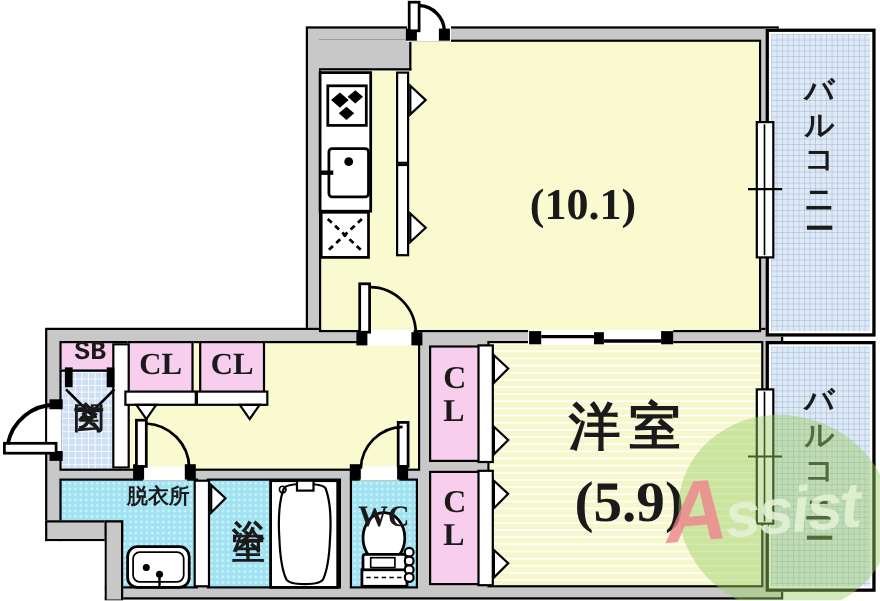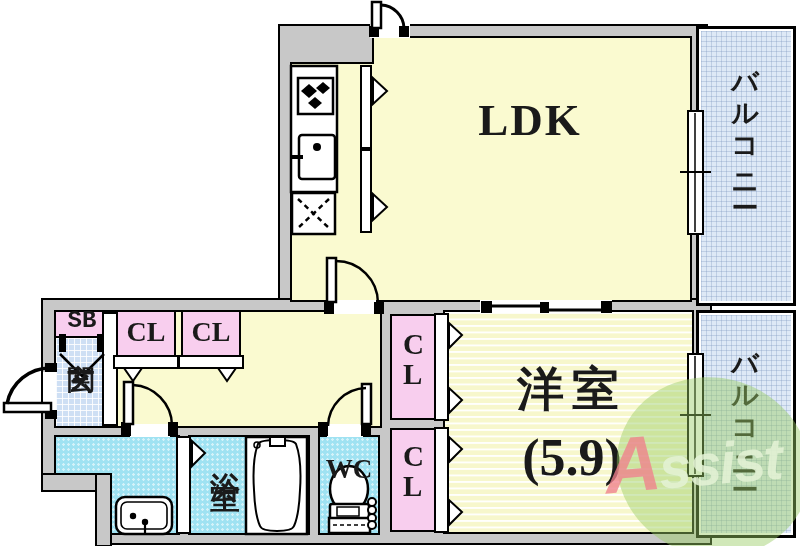--- a/index.html
+++ b/index.html
@@ -212,38 +212,39 @@
       <rect x="337" y="507" width="22" height="9" fill="#fff" stroke="#000" stroke-width="1.5"></rect>
       <rect x="329" y="518" width="41" height="15" fill="#fff" stroke="#000" stroke-width="2.5"></rect>
       <line x1="333" y1="525" x2="366" y2="525" stroke="#000" stroke-width="1.5" stroke-dasharray="4 3"></line>
       <circle cx="372" cy="502" r="4" fill="#fff" stroke="#000" stroke-width="2"></circle>
       <circle cx="372" cy="510" r="4" fill="#fff" stroke="#000" stroke-width="2"></circle>
       <circle cx="372" cy="518" r="4" fill="#fff" stroke="#000" stroke-width="2"></circle>
       <circle cx="372" cy="525" r="4" fill="#fff" stroke="#000" stroke-width="2"></circle>
     </g>
   </svg>
 
-  <div class="lbl ctr" style="left:430px;top:98px;width:200px;font-size:45px;letter-spacing:2px;">LDK</div>
+  <div class="lbl ctr" style="left:430px;top:166px;width:200px;font-size:40px;">(10.1)</div>
 
   <div class="lbl ctr" style="left:462px;top:366px;width:220px;font-size:47px;letter-spacing:8px;text-align:center;">洋室</div>
   <div class="lbl ctr" style="left:462px;top:432px;width:220px;font-size:52px;">(5.9)</div>
 
   <div class="lbl vjp" style="left:731px;top:50px;font-size:27px;letter-spacing:5px;">バルコニー</div>
   <div class="lbl vjp" style="left:731px;top:332px;font-size:27px;letter-spacing:5px;">バルコニー</div>
 
   <div class="lbl ctr" style="left:54px;top:309px;width:56px;font-size:24px;font-family:Liberation Mono, monospace;">SB</div>
   <div class="lbl vjp" style="left:67px;top:342px;font-size:27px;letter-spacing:4px;">玄関</div>
 
   <div class="lbl ctr" style="left:116px;top:318px;width:60px;font-size:28px;">CL</div>
   <div class="lbl ctr" style="left:181px;top:318px;width:60px;font-size:28px;">CL</div>
 
   <div class="lbl vlat" style="left:403px;top:330px;font-size:29px;">CL</div>
   <div class="lbl vlat" style="left:403px;top:442px;font-size:29px;">CL</div>
 
   <div class="lbl ctr" style="left:96px;top:440px;width:96px;font-size:19px;line-height:1.25;">
+    <div>脱衣所</div>
   </div>
 
   <div class="lbl vjp" style="left:210px;top:448px;font-size:30px;letter-spacing:8px;">浴室</div>
   <div class="lbl ctr" style="left:318px;top:436px;width:62px;font-size:27px;margin-top:20px;">WC</div>
 
   <div class="wm-ellipse"></div>
   <div class="wm-text"><span class="wm-a">A</span><span>ssist</span></div>
 
 </div>
 

